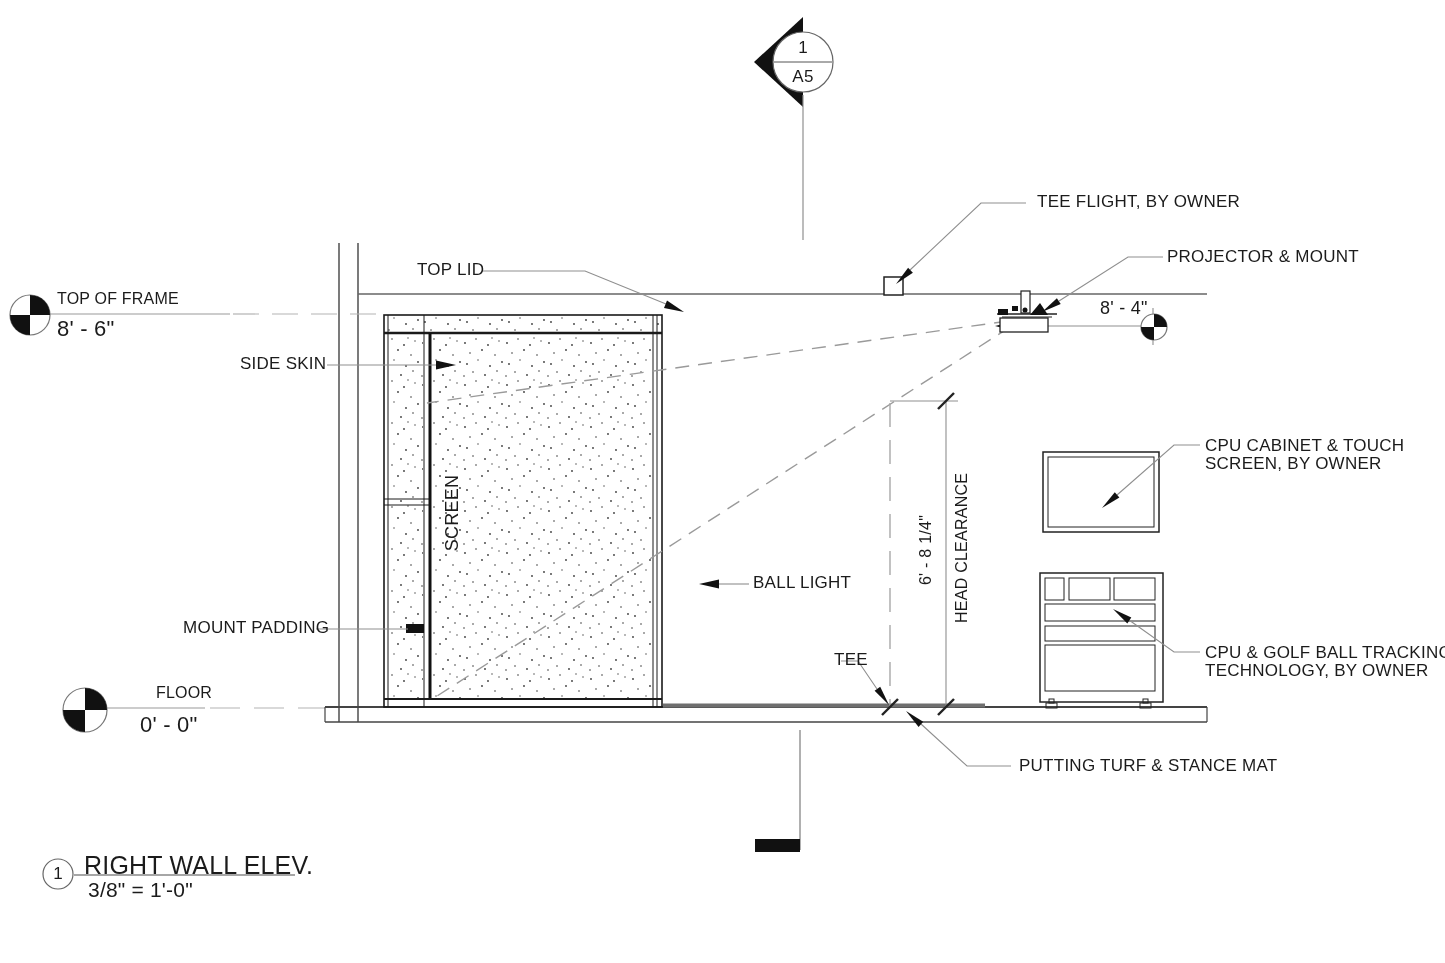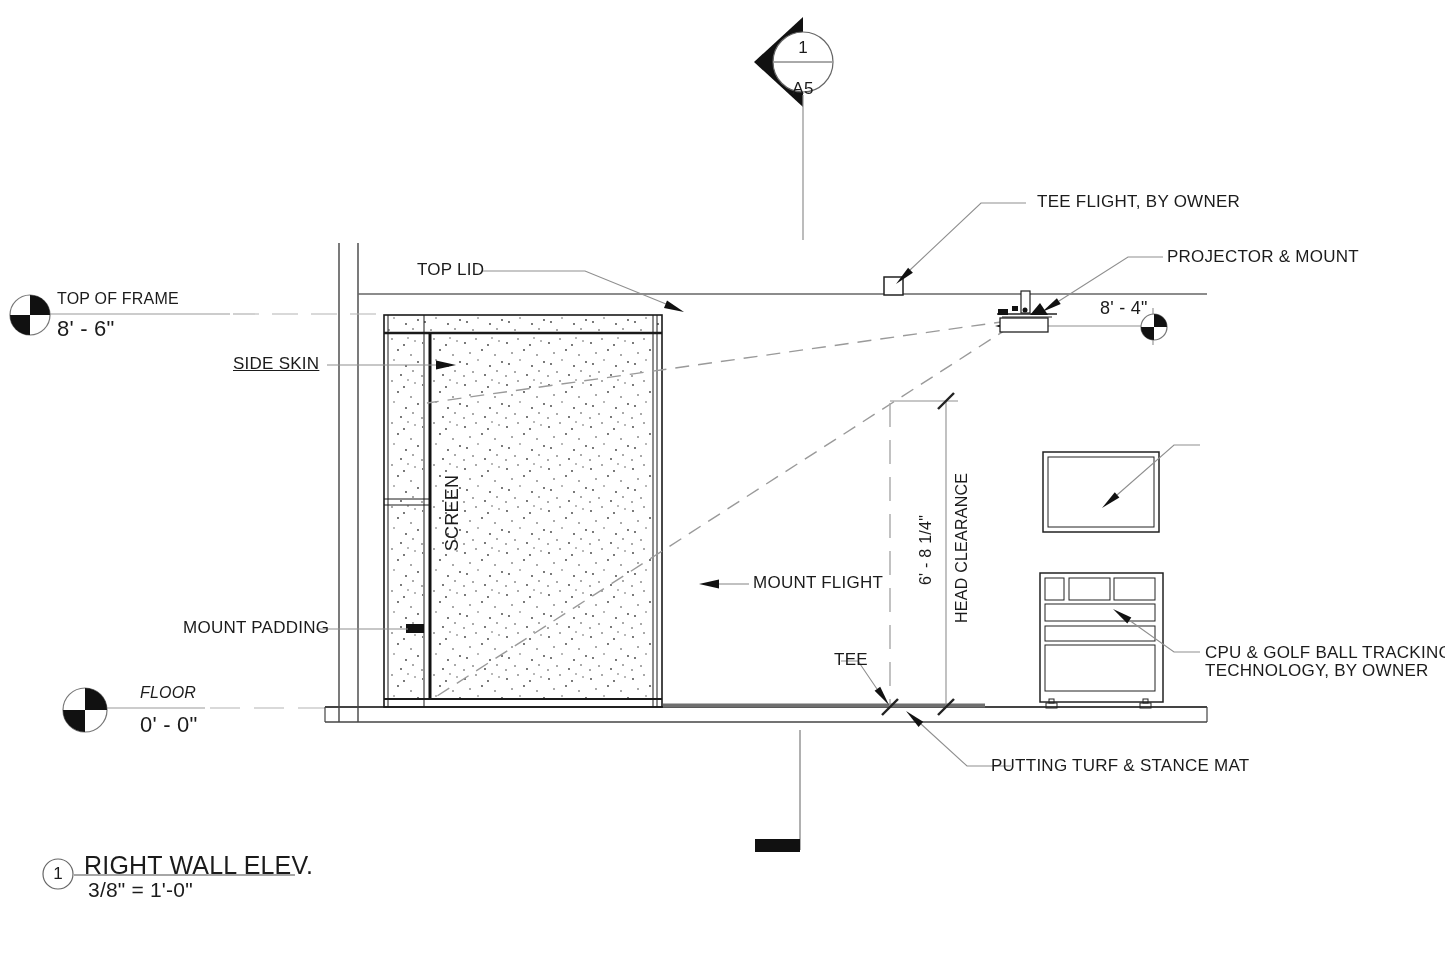--- a/index.html
+++ b/index.html
@@ -187,44 +187,48 @@
     <polygon points="906,711 923.2,721.8 918.6,727"></polygon>
   </g>
 
   <g>
     <circle cx="58" cy="874" r="15" fill="#fff" stroke="#666" stroke-width="1.2"></circle>
     <line x1="74" y1="875" x2="295" y2="875" stroke="#888" stroke-width="1.5"></line>
   </g>
 </svg>
 
 <div class="lbl ctr" style="left:783px;top:39px;width:40px;">1</div>
-<div class="lbl ctr" style="left:783px;top:68px;width:40px;margin-top:12px;">A5</div>
+<div class="lbl ctr" style="left:783px;top:68px;width:40px;">A5</div>
 
 <div class="lbl-big" style="left:57px;top:290px;">TOP OF FRAME</div>
 <div class="lbl-val" style="left:57px;top:316px;">8' - 6"</div>
 
-<div class="lbl-big" style="left:140px;top:684px;font-style:italic;">FLOOR</div>
+<div class="lbl-big" style="left:156px;top:684px;">FLOOR</div>
 <div class="lbl-val" style="left:140px;top:712px;">0' - 0"</div>
 
 <div class="lbl" style="left:417px;top:261px;">TOP LID</div>
-<div class="lbl" style="left:233px;top:355px;text-decoration:underline;">SIDE SKIN</div>
+<div class="lbl" style="left:240px;top:355px;">SIDE SKIN</div>
 <div class="lbl" style="left:183px;top:619px;">MOUNT PADDING</div>
 <div class="lbl vert" style="left:412px;top:504px;width:80px;font-size:18px;">SCREEN</div>
-<div class="lbl" style="left:753px;top:574px;">MOUNT FLIGHT</div>
+<div class="lbl" style="left:753px;top:574px;">BALL LIGHT</div>
 <div class="lbl" style="left:805px;top:651px;margin-left:29px;">TEE</div>
 <div class="lbl" style="left:1037px;top:193px;">TEE FLIGHT, BY OWNER</div>
 <div class="lbl" style="left:1167px;top:248px;">PROJECTOR &amp; MOUNT</div>
 
+<div class="lbl two-line" style="left:1205px;top:437px;">
+  <span>CPU CABINET &amp; TOUCH</span>
+  <span>SCREEN, BY OWNER</span>
+</div>
 
 <div class="lbl two-line" style="left:1205px;top:644px;">
   <span>CPU &amp; GOLF BALL TRACKING</span>
   <span>TECHNOLOGY, BY OWNER</span>
 </div>
 
-<div class="lbl" style="left:991px;top:757px;">PUTTING TURF &amp; STANCE  MAT</div>
+<div class="lbl" style="left:1019px;top:757px;">PUTTING TURF &amp; STANCE  MAT</div>
 
 <div class="lbl" style="left:1100px;top:299px;font-size:18px;">8' - 4"</div>
 <div class="lbl vert" style="left:884px;top:541px;width:84px;font-size:16px;">6' - 8 1/4"</div>
 <div class="lbl vert" style="left:892px;top:544px;width:140px;font-size:16px;">HEAD CLEARANCE</div>
 
 <div class="lbl ctr" style="left:43px;top:865px;width:30px;">1</div>
 <div class="lbl-big" style="left:84px;top:851px;font-size:25px;">RIGHT WALL ELEV.</div>
 <div class="lbl-val" style="left:88px;top:878px;font-size:21px;">3/8" = 1'-0"</div>
 
 </div>

